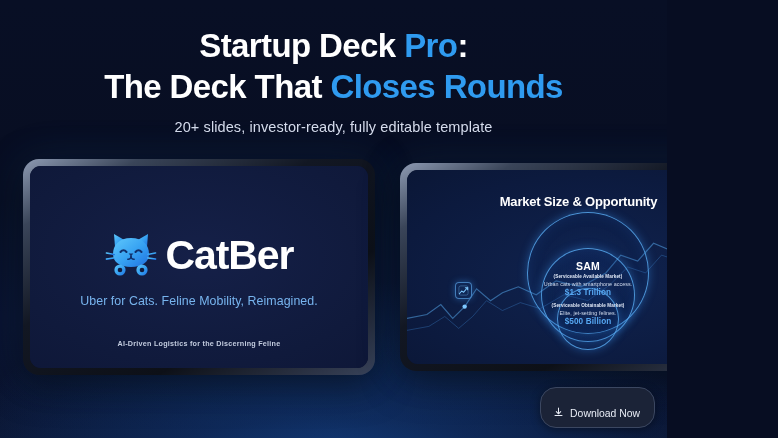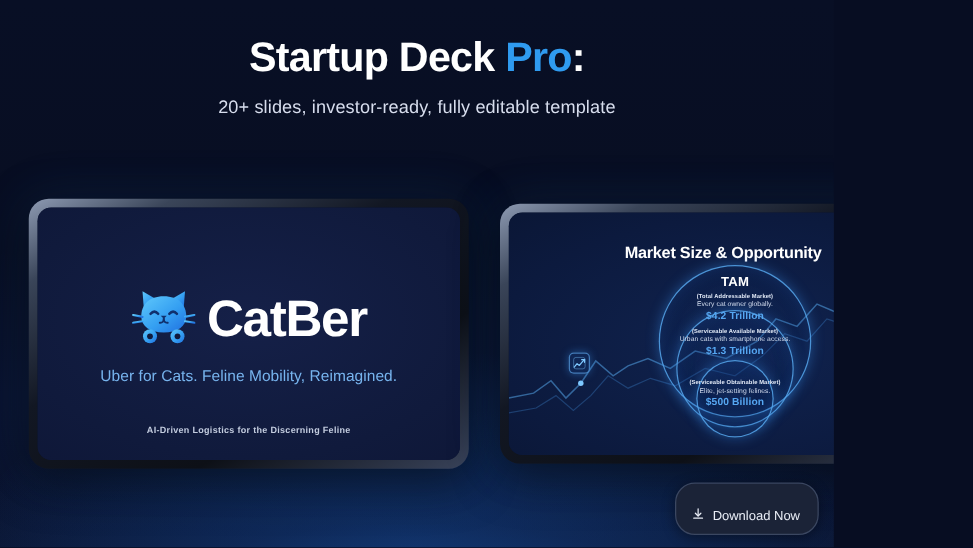--- a/index.html
+++ b/index.html
@@ -152,20 +152,23 @@
 </head>
 <body>
 
 <div id="page">
 
   <div id="header">
     <div class="headline">
       <div>
         <span>Startup Deck </span><span class="accent">Pro</span><span>:</span>
       </div>
+      <div>
+        <span>The Deck That </span><span class="accent">Closes Rounds</span>
+      </div>
     </div>
     <div class="subhead">20+ slides, investor-ready, fully editable template</div>
   </div>
 
   <div class="tablet" id="tablet-left">
     <div class="tablet-inner">
       <div class="slide-left">
 
         <div class="logo-row">
           <span>
@@ -220,28 +223,23 @@
           <circle cx="58" cy="138" r="2.2" fill="#7ec8ff"></circle>
         </svg>
 
         <div class="chart-title">Market Size &amp; Opportunity</div>
 
         <div class="circles">
           <div class="circle" id="c-tam"></div>
           <div class="circle" id="c-sam"></div>
           <div class="circle" id="c-som"></div>
 
-          <div class="seg" id="seg-tam">
-            <div class="k">TAM</div>
-            <div class="sub">(Total Addressable Market)</div>
-            <div class="desc">Every cat owner globally.</div>
-            <div class="val">$4.2 Trillion</div>
-          </div>
 
           <div class="seg" id="seg-sam">
+            <div class="k">SAM</div>
             <div class="sub">(Serviceable Available Market)</div>
             <div class="desc">Urban cats with smartphone access.</div>
             <div class="val">$1.3 Trillion</div>
           </div>
 
           <div class="seg" id="seg-som">
             <div class="sub">(Serviceable Obtainable Market)</div>
             <div class="desc">Elite, jet-setting felines.</div>
             <div class="val">$500 Billion</div>
           </div>

